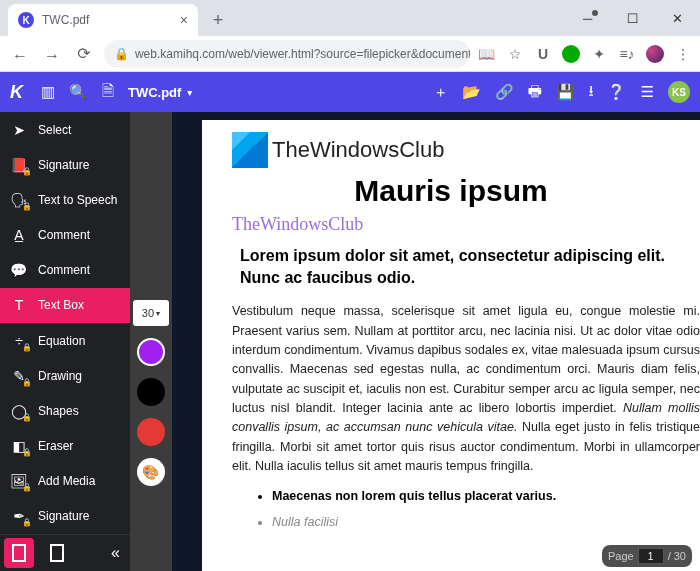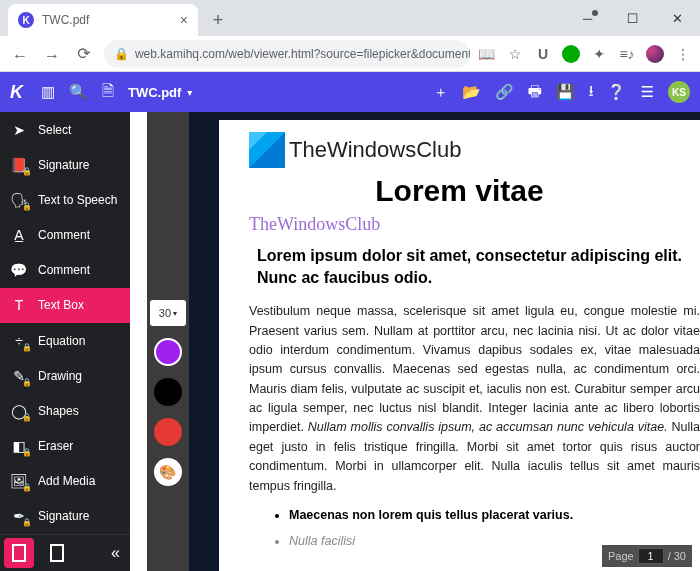--- a/index.html
+++ b/index.html
@@ -36,21 +36,21 @@
   .side-item { height:40px; display:flex; align-items:center; padding-left:10px; gap:10px; cursor:pointer;}
   .side-item.active { background:#e91e63; }
   .side-item .si-icon { width:18px; display:flex; align-items:center; justify-content:center; font-size:14px; position:relative;}
   .lock-badge { position:absolute; bottom:-3px; right:-4px; font-size:8px; color:#fbbc04;}
   .sidebar-bottom { margin-top:auto; display:flex; height:42px; align-items:center; border-top:1px solid #333;}
   .view-toggle { width:30px; height:30px; margin:0 4px; display:flex; align-items:center; justify-content:center; cursor:pointer; border-radius:4px;}
   .view-toggle.active { background:#e91e63; }
   .view-rect { width:14px; height:18px; border:2px solid #fff;}
   .collapse { margin-left:auto; margin-right:10px; cursor:pointer; font-size:16px;}
 
-  .tool-opts { width:42px; background:#3c3c3c; display:flex; flex-direction:column; align-items:center; padding-top:188px; gap:12px;margin-left:17px;}
+  .tool-opts { width:42px; background:#3c3c3c; display:flex; flex-direction:column; align-items:center; padding-top:188px; gap:12px;}
   .size-box { width:36px; height:26px; background:#fff; border-radius:3px; display:flex; align-items:center; justify-content:center; font-size:11px; color:#333; cursor:pointer;}
   .size-box::after { content:"▾"; font-size:8px; margin-left:2px;}
   .color-swatch { width:28px; height:28px; border-radius:50%; cursor:pointer; border:2px solid transparent;}
   .color-swatch.sel { border-color:#fff;}
   .palette-btn { width:28px; height:28px; border-radius:50%; background:#fff; display:flex; align-items:center; justify-content:center; cursor:pointer; font-size:14px;}
 
   .doc-area { flex:1; background:#0f172a; overflow:hidden; position:relative;}
   .page { background:#fff; margin: 8px 0 0 30px; padding: 12px 0 20px 30px; height:520px; overflow:hidden;}
   .page-header { display:flex; align-items:center; gap:4px; margin-bottom:4px;}
   .twc-logo { width:36px; height:36px; background: linear-gradient(135deg, #00a4ef 0%, #00a4ef 50%, #0078d4 50%, #0078d4 100%); position:relative;}
@@ -60,21 +60,21 @@
   .watermark { color:#9b6dd7; font-size:18px; font-family: Georgia, serif; margin-bottom:10px;}
   .subhead { font-size:16px; font-weight:bold; margin:6px 0 14px 8px; line-height:1.35;}
   .para { font-size:12.5px; line-height:1.55; margin-bottom:12px; text-align:justify; color:#222;}
   .para b { font-weight:normal; }
   .para i { font-style:italic; }
   ul.doclist { list-style:disc; padding-left:40px; font-size:12.5px;}
   ul.doclist li { margin-bottom:12px; }
   ul.doclist li.bold { font-weight:bold;}
   ul.doclist li.faded { color:#888; font-style:italic;}
 
-  .page-counter { position:absolute; bottom:4px; right:8px; background:rgba(60,60,60,0.9); color:#ccc; font-size:11px; padding:3px 6px; display:flex; align-items:center; gap:4px; border-radius:0;}
+  .page-counter { position:absolute; bottom:4px; right:8px; background:rgba(60,60,60,0.9); color:#ccc; font-size:11px; padding:3px 6px; display:flex; align-items:center; gap:4px; border-radius:8px;}
   .page-counter input { width:26px; height:16px; background:#222; border:1px solid #555; color:#fff; text-align:center; font-size:10px;}
 
   .acct-dot { position:absolute; top:10px; left:592px; width:6px; height:6px; border-radius:50%; background:#555;}
 </style>
 </head>
 <body>
 
 <div class="window-titlebar">
   <div class="tab">
     <div class="favicon">K</div>
@@ -205,21 +205,21 @@
       </div>
     <div class="palette-btn">🎨</div>
   </div>
 
   <div class="doc-area">
     <div class="page">
       <div class="page-header">
         <div class="twc-logo"></div>
         <span class="site-name">TheWindowsClub</span>
       </div>
-      <div class="doc-title">Lorem vitae</div>
+      <div class="doc-title">Mauris ipsum</div>
       <div class="watermark">TheWindowsClub</div>
       <div class="subhead">Lorem ipsum dolor sit amet, consectetur adipiscing elit. Nunc ac faucibus odio.</div>
       <p class="para">
         <span>Vestibulum neque massa, scelerisque sit amet ligula eu, congue molestie mi. Praesent varius sem. Nullam at porttitor arcu, nec lacinia nisi. Ut ac dolor vitae odio interdum condimentum. </span><b>Vivamus dapibus sodales ex, vitae malesuada ipsum cursus convallis. Maecenas sed egestas nulla, ac condimentum orci.</b><span> Mauris diam felis, vulputate ac suscipit et, iaculis non est. Curabitur semper arcu ac ligula semper, nec luctus nisl blandit. Integer lacinia ante ac libero lobortis imperdiet. </span><i>Nullam mollis convallis ipsum, ac accumsan nunc vehicula vitae.</i><span> Nulla eget justo in felis tristique fringilla. Morbi sit amet tortor quis risus auctor condimentum. Morbi in ullamcorper elit. Nulla iaculis tellus sit amet mauris tempus fringilla.</span>
       </p>
       <ul class="doclist">
         <li class="bold">Maecenas non lorem quis tellus placerat varius.</li>
         <li class="faded">Nulla facilisi</li>
       </ul>
     </div>

